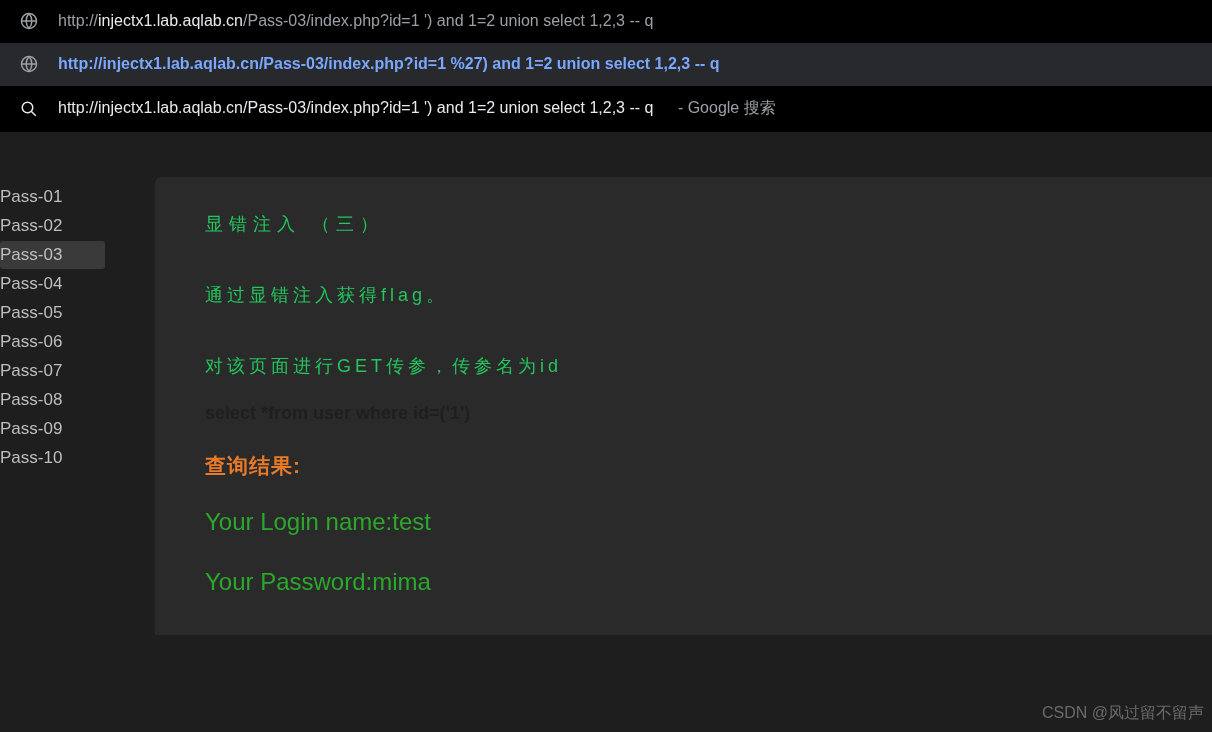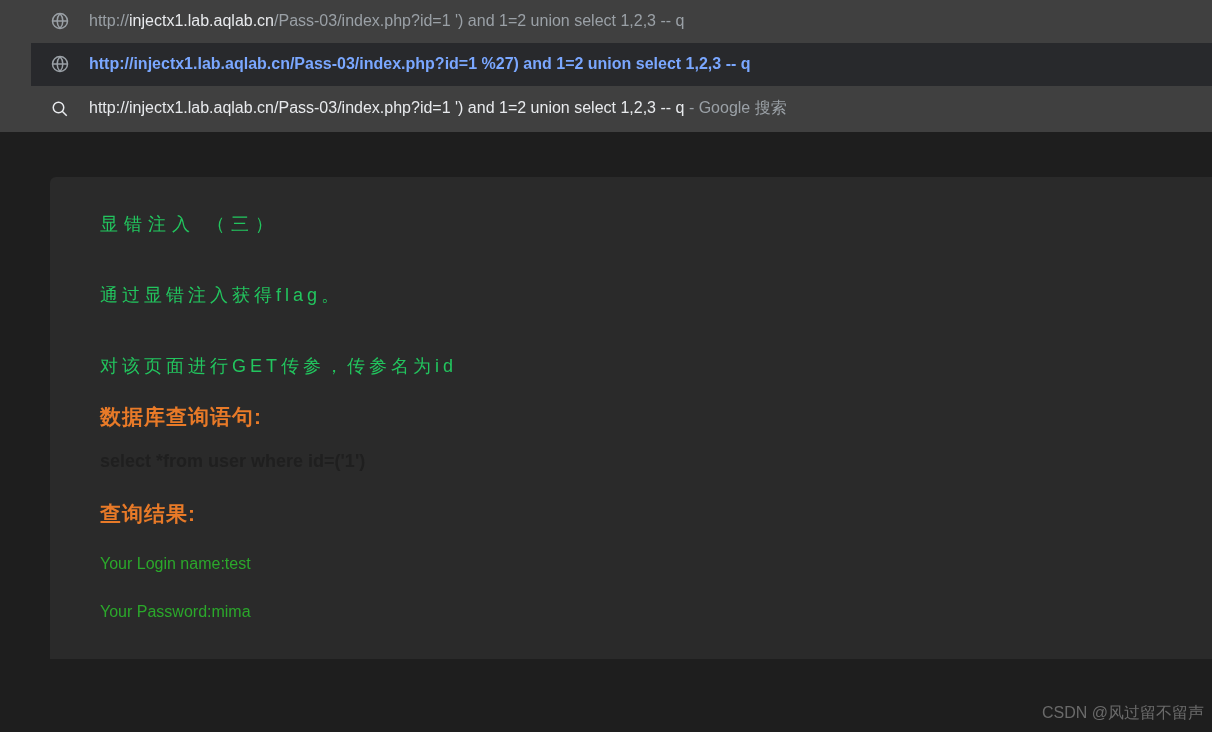--- a/index.html
+++ b/index.html
@@ -10,22 +10,21 @@
     body {
       width: 1212px;
       height: 732px;
       background: #1e1e1e;
       font-family: Arial, "Microsoft YaHei", sans-serif;
       overflow: hidden;
       position: relative;
     }
     .omnibox {
       width: 100%;
-      background: #404040;
-      padding-left: 31px;
+      background: #000000;
     }
     .omnibox-row {
       display: flex;
       align-items: center;
       padding: 12px 20px;
       border-bottom: 1px solid transparent;
       gap: 20px;
     }
     .omnibox-row.selected {
       background: #28292c;
@@ -47,20 +46,21 @@
     }
     .url-white {
       color: #e8eaed;
     }
     .url-blue {
       color: #7aa7ff;
       font-weight: 600;
     }
     .url-suffix {
       color: #9aa0a6;
+      margin-left: 20px;
     }
     .body-container {
       display: flex;
       margin-top: 45px;
       padding-left: 0;
     }
     .sidebar {
       width: 105px;
       padding-top: 5px;
     }
@@ -100,21 +100,21 @@
       margin-top: 47px;
     }
     .sql-stmt {
       color: #1f1f1f;
       font-size: 18px;
       font-weight: bold;
       margin-bottom: 28px;
     }
     .result-text {
       color: #2ba82b;
-      font-size: 16px;
+      font-size: 24px;
       line-height: 1.5;
       margin-top: 24px;
     }
     .watermark {
       position: absolute;
       bottom: 8px;
       right: 8px;
       color: #8a8a8a;
       font-size: 16px;
       opacity: 0.7;
@@ -153,25 +153,36 @@
         <path d="M21 21l-6-6"></path>
       </svg>
     </span>
     <span class="omnibox-text">
       <span class="url-white">http://injectx1.lab.aqlab.cn/Pass-03/index.php?id=1 ') and 1=2 union select 1,2,3 -- q</span><span class="url-suffix"> - Google 搜索</span>
     </span>
   </div>
 </div>
 
 <div class="body-container">
+  <div class="sidebar" id="sidebar">
+      <div class="sidebar-item">Pass-01</div>
+      <div class="sidebar-item">Pass-02</div>
+      <div class="sidebar-item active">Pass-03</div>
+      <div class="sidebar-item">Pass-04</div>
+      <div class="sidebar-item">Pass-05</div>
+      <div class="sidebar-item">Pass-06</div>
+      <div class="sidebar-item">Pass-07</div>
+      <div class="sidebar-item">Pass-08</div>
+      <div class="sidebar-item">Pass-09</div>
+      <div class="sidebar-item">Pass-10</div>
+    </div>
   <div class="content-panel">
     <div class="content-text gap1">显错注入 （三）</div>
     <div class="content-text content-text-tight gap2">通过显错注入获得flag。</div>
     <div class="content-text content-text-tight gap1">对该页面进行GET传参，传参名为id</div>
-    <div class="section-header">数据库查询语句:</div>
     <div class="sql-stmt">select *from user where id=('1')</div>
     <div class="section-header">查询结果:</div>
     <div class="result-text">Your Login name:test</div>
     <div class="result-text">Your Password:mima</div>
   </div>
 </div>
 
 <div class="watermark">CSDN @风过留不留声</div>
 
 </body></html>

